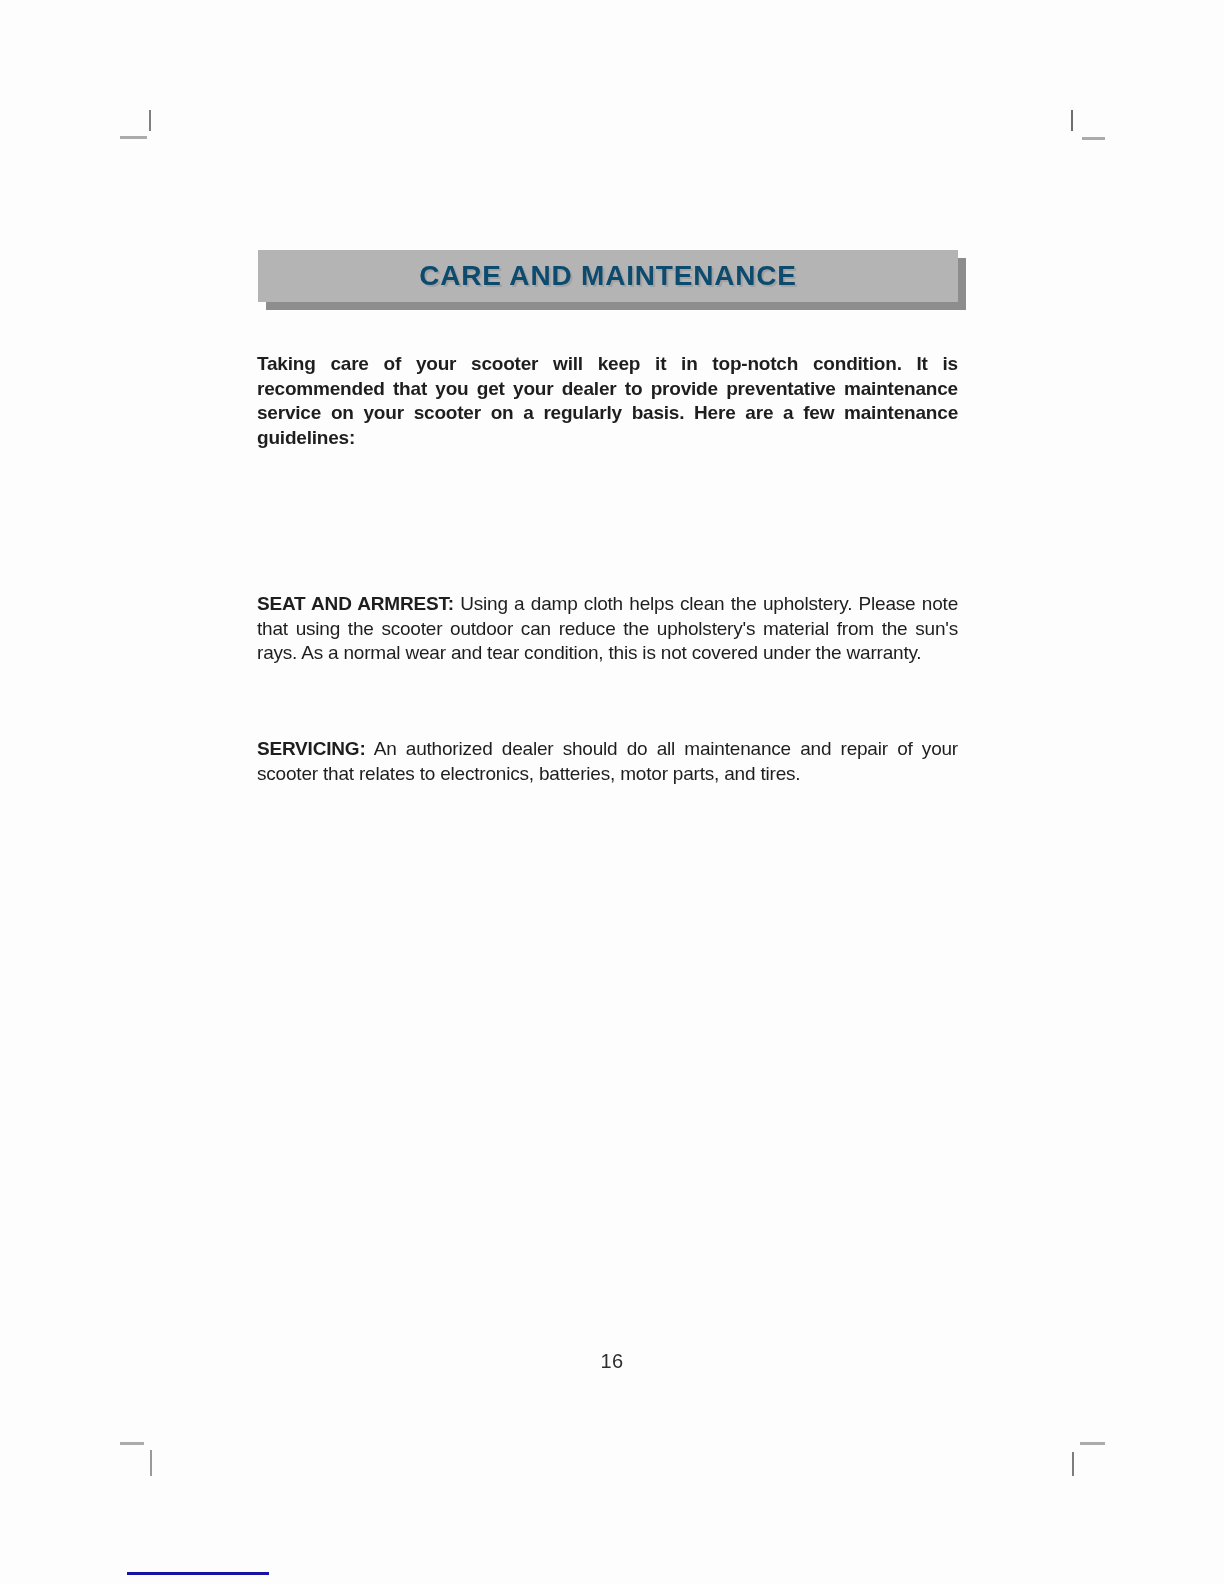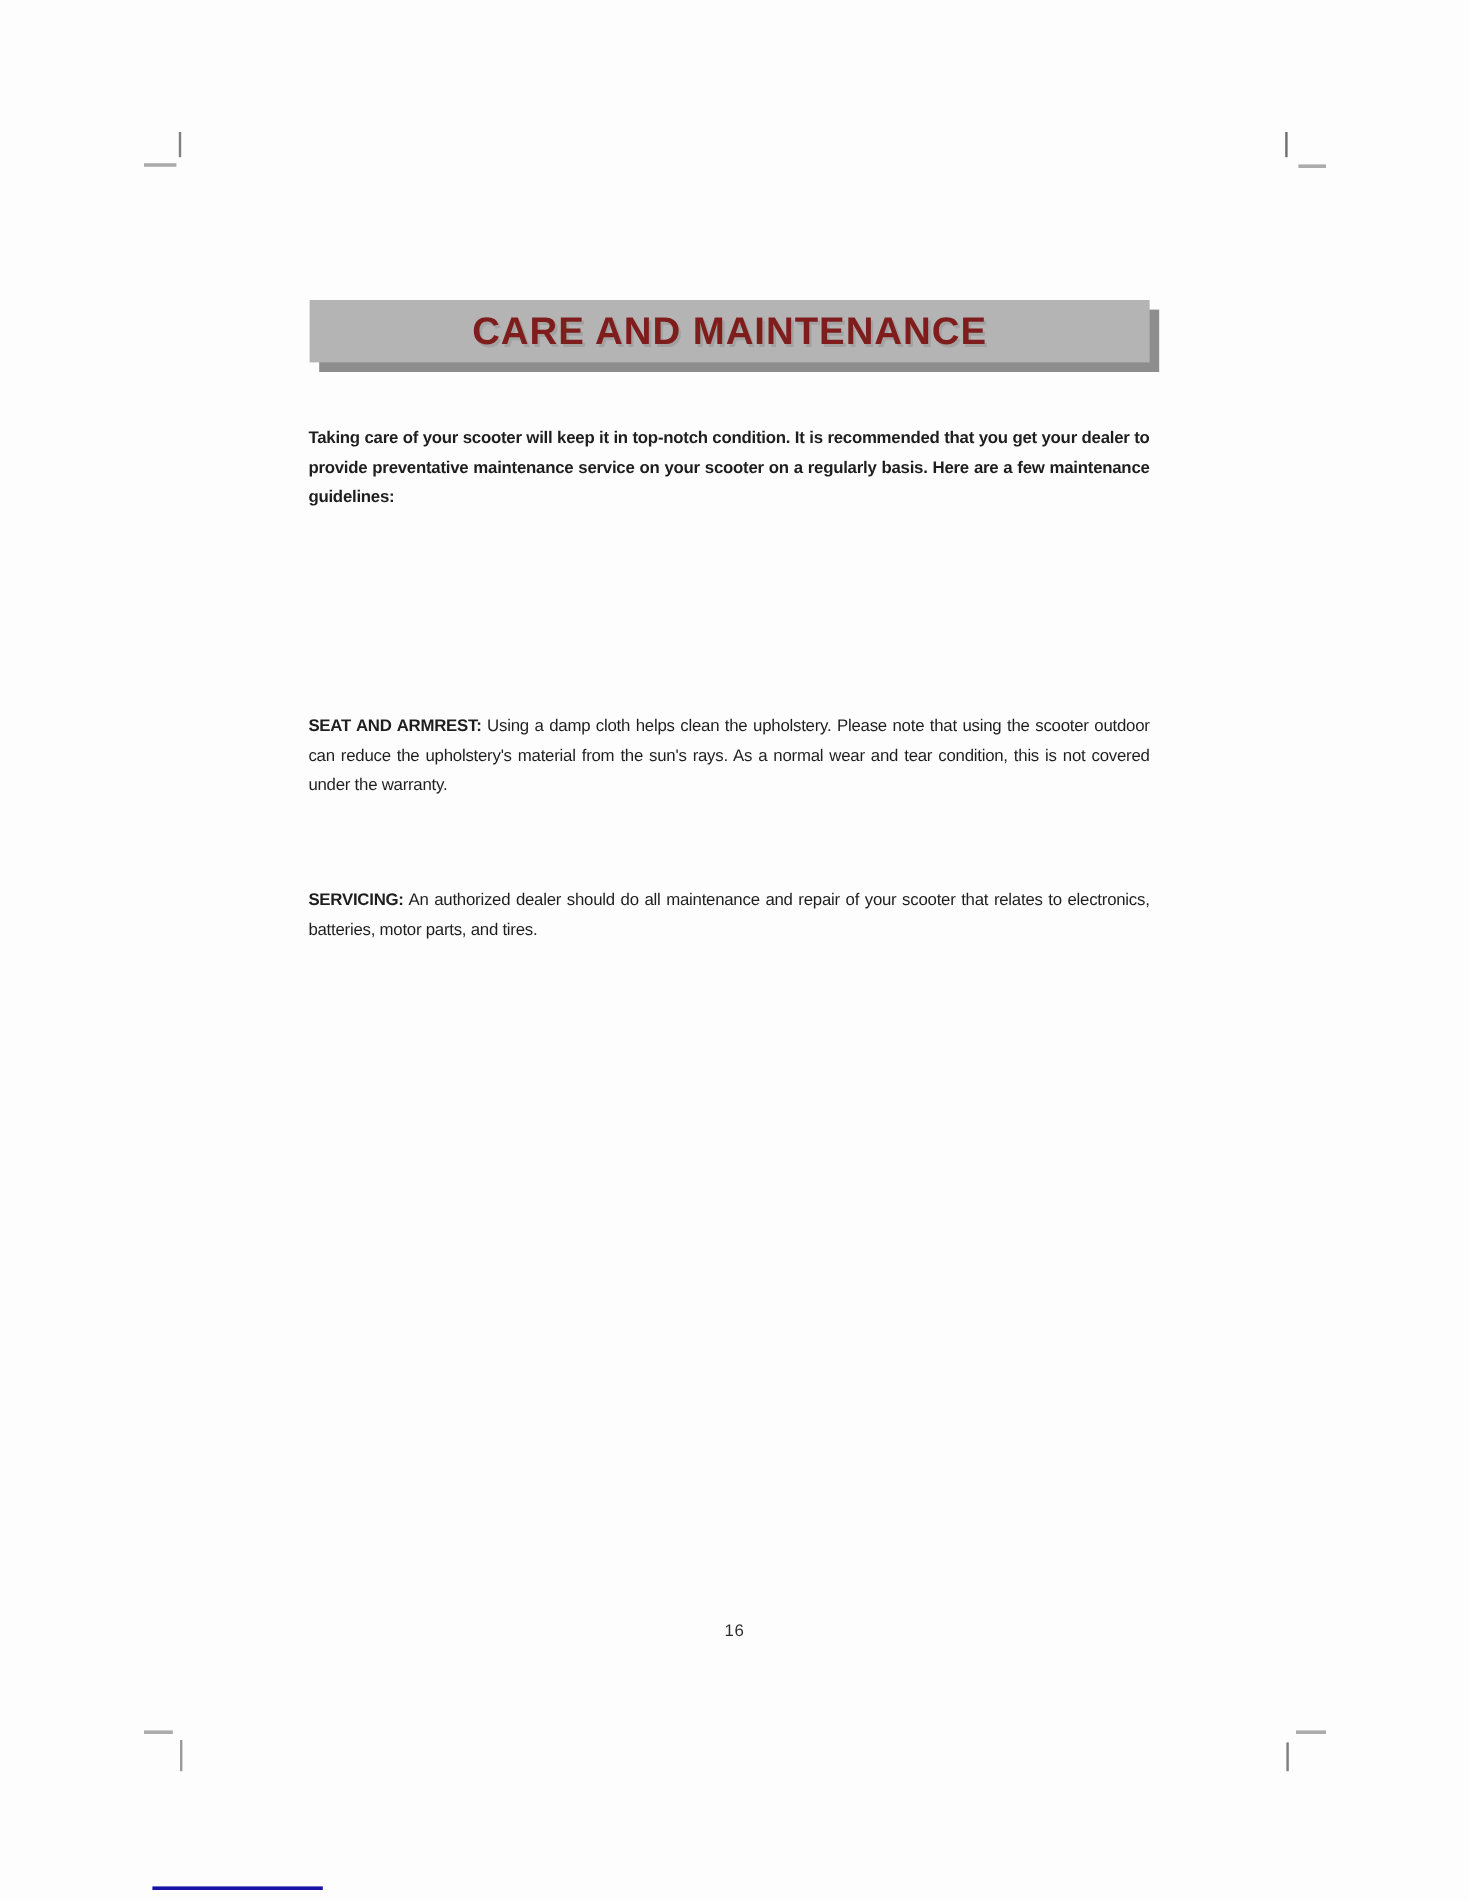--- a/index.html
+++ b/index.html
@@ -27,54 +27,54 @@
     width: 700px;
     height: 52px;
     background: #b4b4b4;
     box-shadow: 8px 8px 0 0 #8d8d8d;
   }
   .header-title {
     width: 100%;
     height: 52px;
     line-height: 52px;
     text-align: center;
-    font-size: 32px;
+    font-size: 28px;
     font-weight: bold;
     letter-spacing: 0.8px;
-    color: #7f1d1d;
+    color: #0c4a6e;
     text-shadow: 2px 2px 0 #a2a2a2;
   }
   
   .para {
     position: absolute;
     left: 257px;
     width: 701px;
     margin: 0;
-    font-size: 14px;
+    font-size: 19px;
     line-height: 24.5px;
     letter-spacing: -0.2px;
     text-align: justify;
     color: #1e1e1e;
   }
   .para .lead { font-weight: bold; }
   .para.all-bold { font-weight: bold; }
   .p1 { top: 352px; }
   .p2 { top: 471px; }
   .p3 { top: 592px; }
   .p4 { top: 737px; }
   .p5 { top: 813px; }
   .p6 { top: 887px; }
   
   .page-number {
     position: absolute;
     left: 0;
     top: 1350px;
     width: 1224px;
     text-align: center;
-    font-size: 14px;
+    font-size: 20px;
     color: #2e2e2e;
     letter-spacing: 0.5px;
   }
   
   .crop {
     position: absolute;
     background: #9a9a9a;
   }
   .crop.v { width: 2px; }
   .crop.h { height: 3px; background: #ababab; }

